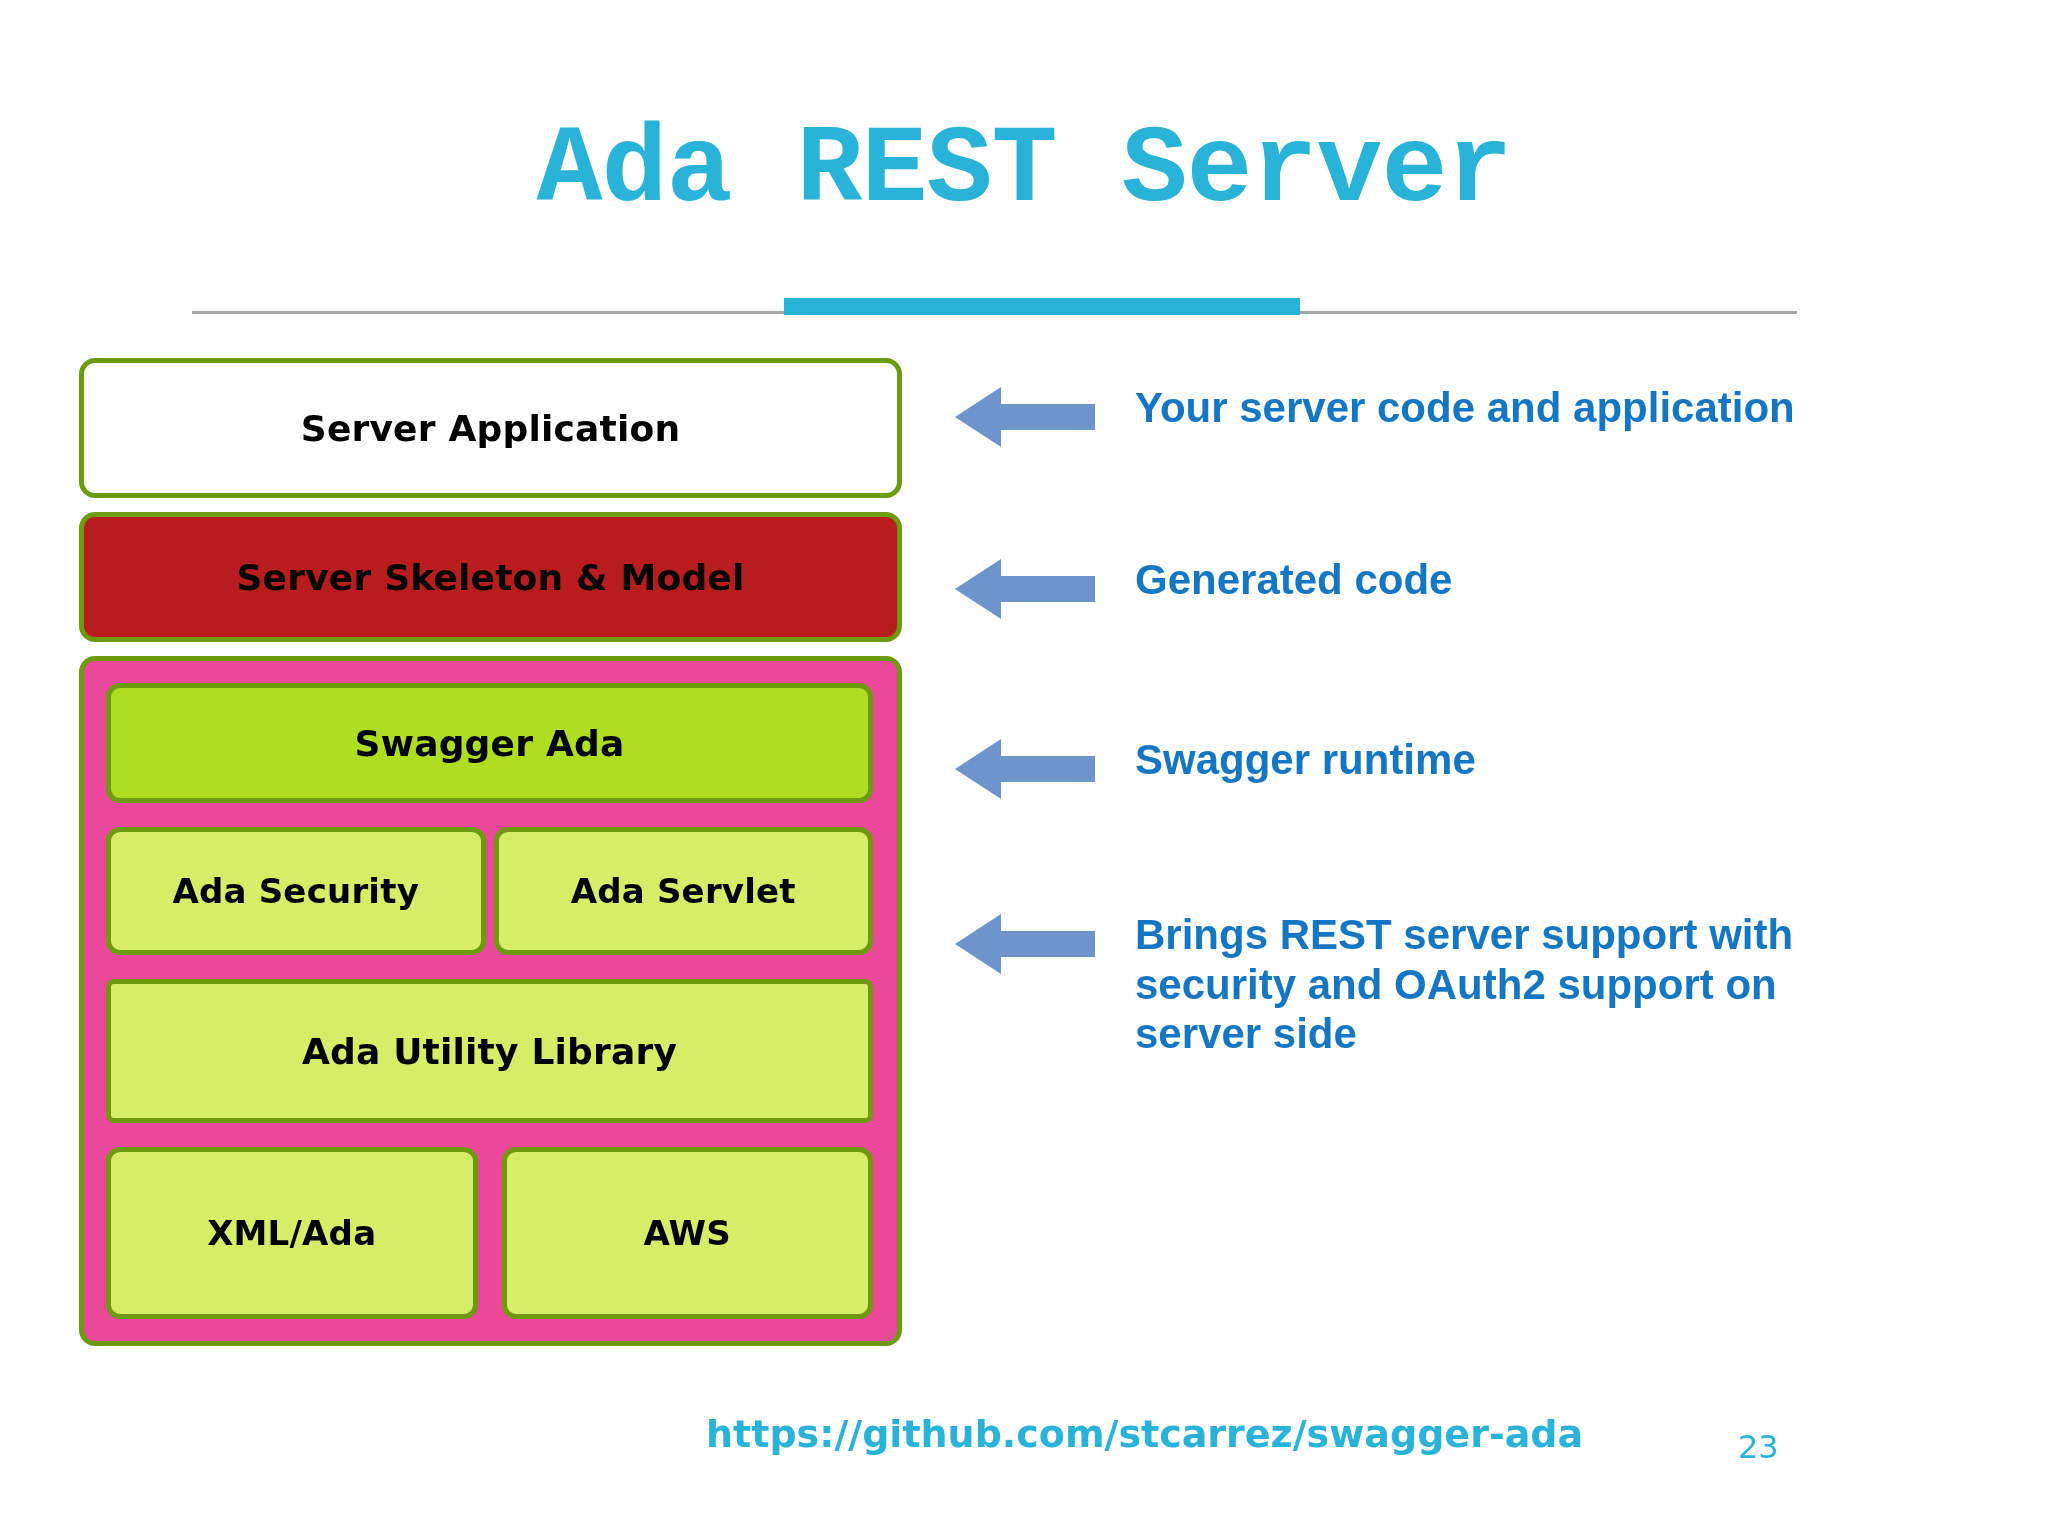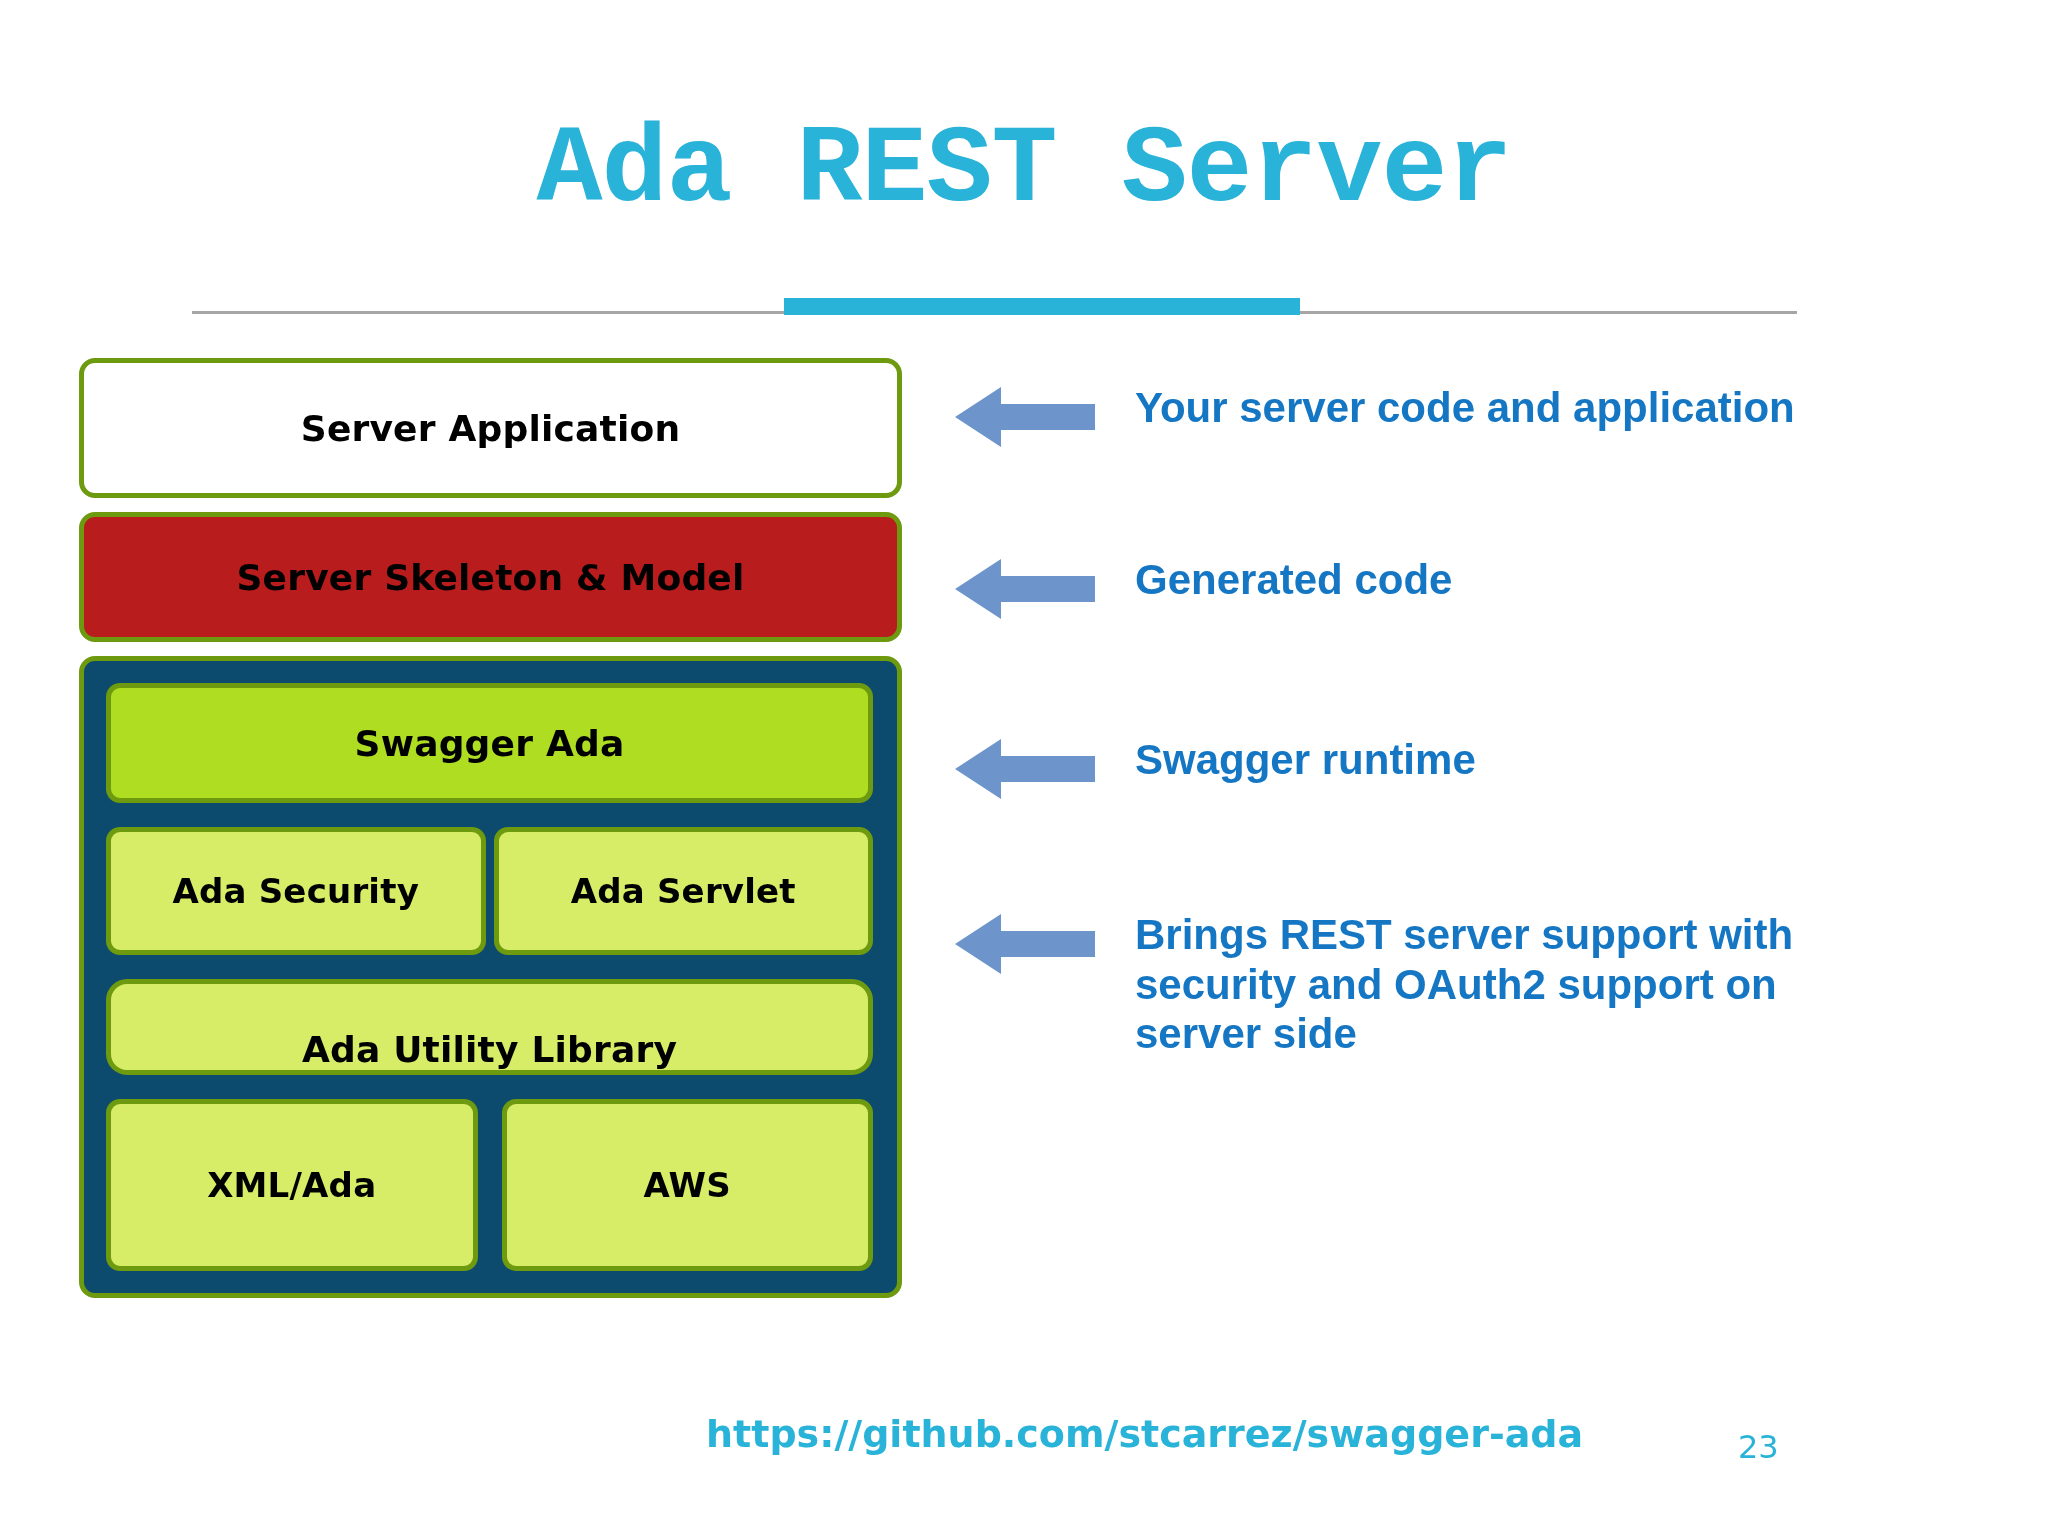--- a/index.html
+++ b/index.html
@@ -90,21 +90,21 @@
     background: #b91c1c;
     margin-bottom: 14px;
   }
   #box-server-skeleton .layer-label { font-size: 36px; }
 
   
   #box-framework {
     box-sizing: border-box;
     border: 5px solid #6E9A0F;
     border-radius: 16px;
-    background: #0c4a6e;
+    background: #ec4899;
     padding: 22px 24px 22px 22px;
   }
 
   #box-swagger-ada {
     height: 120px;
     background: #AEDD22;
     border-radius: 14px;
     margin-bottom: 24px;
   }
   #box-swagger-ada .layer-label { font-size: 36px; }
@@ -116,25 +116,24 @@
   }
   .row2 .layer-box {
     flex: 1;
     height: 128px;
     background: #D7EC67;
     border-radius: 14px;
   }
   .row2 .layer-label { font-size: 34px; }
 
   #box-ada-utility {
-    height: 96px;
+    height: 144px;
     background: #D7EC67;
-    border-radius: 21px;
+    border-radius: 8px;
     margin-bottom: 24px;
-    align-items: flex-end;
   }
   #box-ada-utility .layer-label { font-size: 36px; }
 
   .row3 {
     display: flex;
     gap: 24px;
   }
   .row3 .layer-box {
     flex: 1;
     height: 172px;

